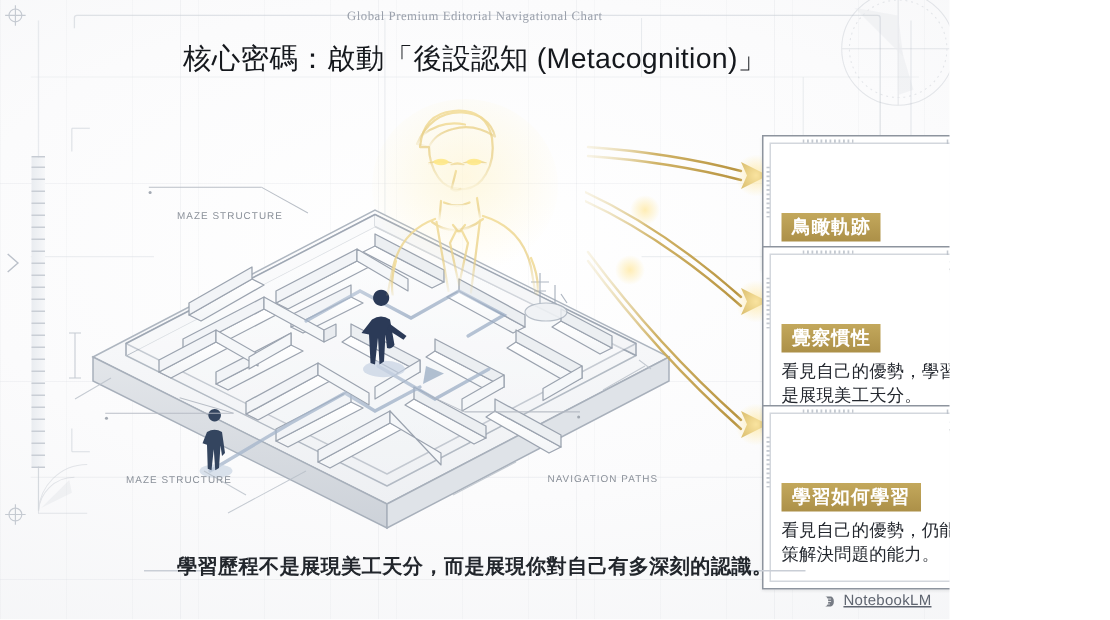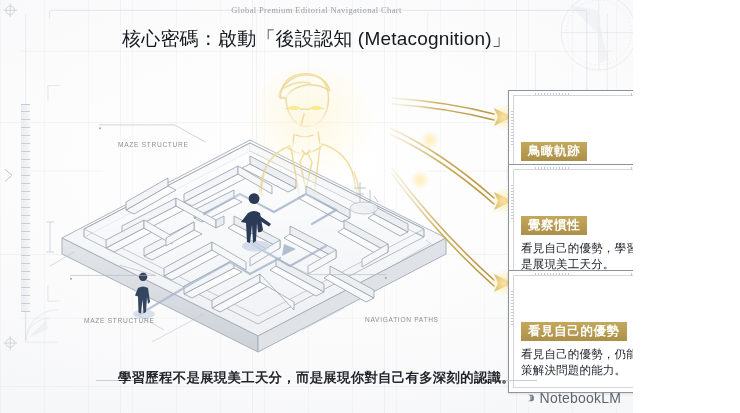--- a/index.html
+++ b/index.html
@@ -157,21 +157,21 @@
     white-space: nowrap;
   }
   .cap-rule { position: absolute; bottom: 32px; height: 1px; background: #c9ced6; width: 48px; }
   .cap-rule.l { left: 96px; }
   .cap-rule.r { right: 96px; }
 
   
   .nblm {
     position: absolute; right: 12px; bottom: 7px;
     display: flex; align-items: center; gap: 4px;
-    font-size: 14px; color: #5f6570; letter-spacing: .2px;
+    font-size: 10px; color: #5f6570; letter-spacing: .2px; text-decoration: underline;
   }
   .nblm-mark { width: 10px; height: 10px; flex: 0 0 10px; }
 
   
   .ruler-strip {
     position: absolute; left: 21px; top: 104px; width: 9px; height: 208px;
     background: linear-gradient(90deg,#e9ecf0,#f6f7f9);
     border-top: 1px solid #c6cbd3; border-bottom: 1px solid #c6cbd3;
   }
   .ruler-strip i {
@@ -530,21 +530,21 @@
       </div>
       <div class="card-body">看見自己的優勢，學習歷程不是展現美工天分。</div>
     </div>
   </div>
 
   <div class="card card-3">
     <span class="card-tickL"></span>
     <span class="card-tickR"></span>
     <div class="card-inner">
       <div class="card-head">
-        <span class="badge">看見自己的優勢</span>
+        <span class="badge">學習如何學習</span>
         <svg class="card-icon" viewBox="0 0 24 24">
           <circle cx="12" cy="12" r="8.5" fill="none" stroke="#4a5058" stroke-width="1.6"></circle>
           <path d="M15.6 8.4 L8.4 15.6" stroke="#4a5058" stroke-width="1.6" stroke-linecap="round" fill="none"></path>
           <path d="M15.6 8.4 L13.6 13.6 L8.4 15.6 L10.4 10.4 Z" fill="none" stroke="#4a5058" stroke-width="1.1"></path>
         </svg>
       </div>
       <div class="card-body">看見自己的優勢，仍能制定對策解決問題的能力。</div>
     </div>
   </div>
 

